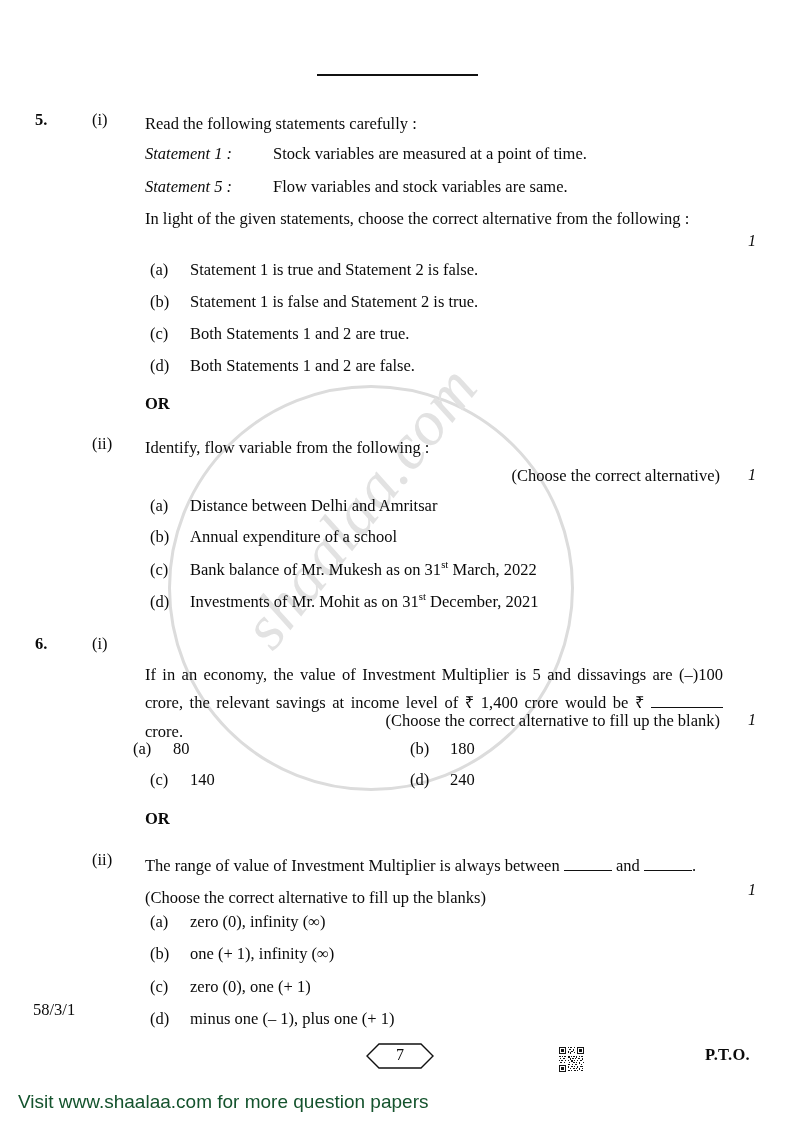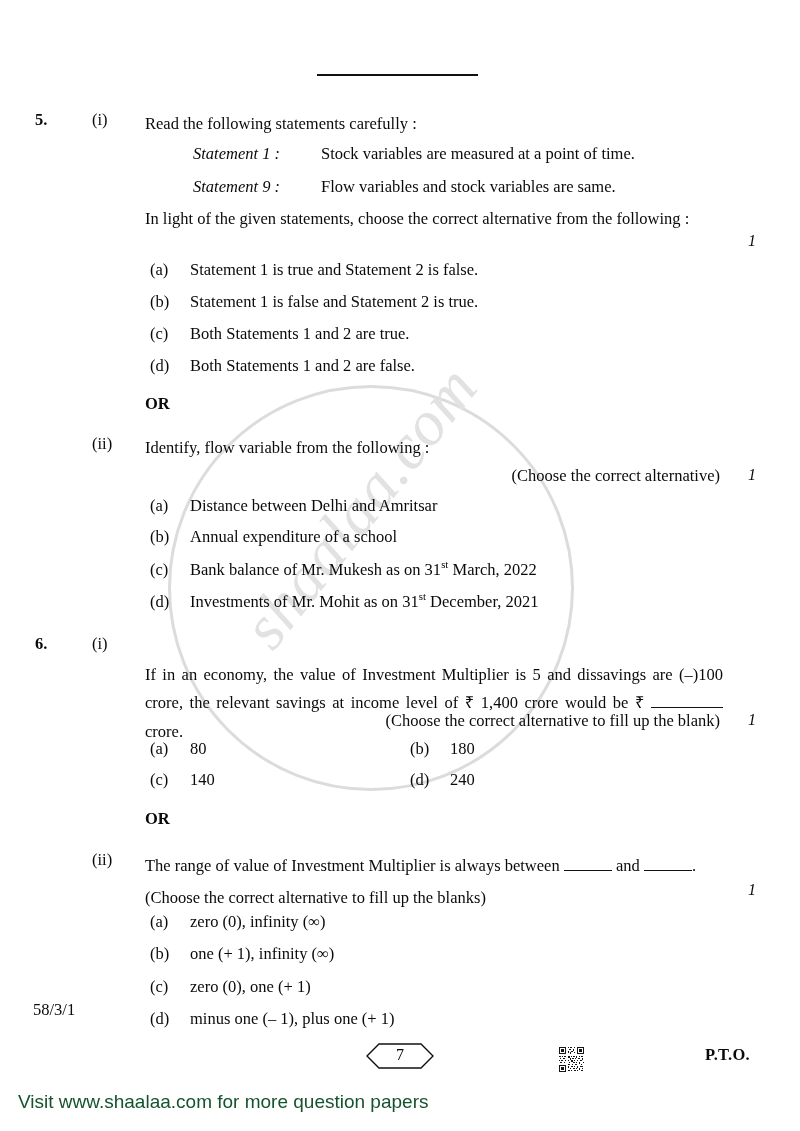--- a/index.html
+++ b/index.html
@@ -95,21 +95,20 @@
   .stmt {
     position: absolute;
     left: 145px;
     font-size: 16.5px;
     white-space: nowrap;
   }
   .stmt .lbl {
     font-style: italic;
     display: inline-block;
     width: 128px;
-    margin-left: 48px;
   }
 
   
   .opt {
     position: absolute;
     font-size: 16.5px;
     white-space: nowrap;
   }
   .opt .tag {
     display: inline-block;
@@ -197,21 +196,21 @@
     <div class="top-rule"></div>
 
     <div class="qnum" style="top:110px">5.</div>
     <div class="qroman" style="top:110px">(i)</div>
     <div class="qbody" style="top:110px">Read the following statements carefully :</div>
 
     <div class="stmt" style="top:144px">
       <span class="lbl">Statement 1 :</span><span>Stock variables are measured at a point of time.</span>
     </div>
     <div class="stmt" style="top:177px">
-      <span class="lbl">Statement 9 :</span><span>Flow variables and stock variables are same.</span>
+      <span class="lbl">Statement 5 :</span><span>Flow variables and stock variables are same.</span>
     </div>
 
     <div class="qbody" style="top:205px;width:578px">In light of the given statements, choose the correct alternative from the following :</div>
     <div class="marks" style="top:232px">1</div>
 
     <div class="opt" style="left:150px;top:260px">
       <span class="tag">(a)</span><span>Statement 1 is true and Statement 2 is false.</span>
     </div>
     <div class="opt" style="left:150px;top:292px">
       <span class="tag">(b)</span><span>Statement 1 is false and Statement 2 is true.</span>
@@ -246,21 +245,21 @@
     <div class="qnum" style="top:634px">6.</div>
     <div class="qroman" style="top:634px">(i)</div>
     <div class="qbody justify" style="top:634px;width:578px">
       <span>If in an economy, the value of Investment Multiplier is 5 and dissavings are (–)100 crore, the relevant savings at income level of ₹ 1,400 crore would be ₹</span>
       <span class="blank-line" style="width:72px"></span>
       <span>crore.</span>
     </div>
     <div class="right-note" style="top:711px">(Choose the correct alternative to fill up the blank)</div>
     <div class="marks" style="top:711px">1</div>
 
-    <div class="opt" style="left:150px;top:739px">
+    <div class="opt" style="left:133px;top:739px">
       <span class="tag">(a)</span><span>80</span>
     </div>
     <div class="opt" style="left:410px;top:739px">
       <span class="tag">(b)</span><span>180</span>
     </div>
     <div class="opt" style="left:150px;top:770px">
       <span class="tag">(c)</span><span>140</span>
     </div>
     <div class="opt" style="left:410px;top:770px">
       <span class="tag">(d)</span><span>240</span>

